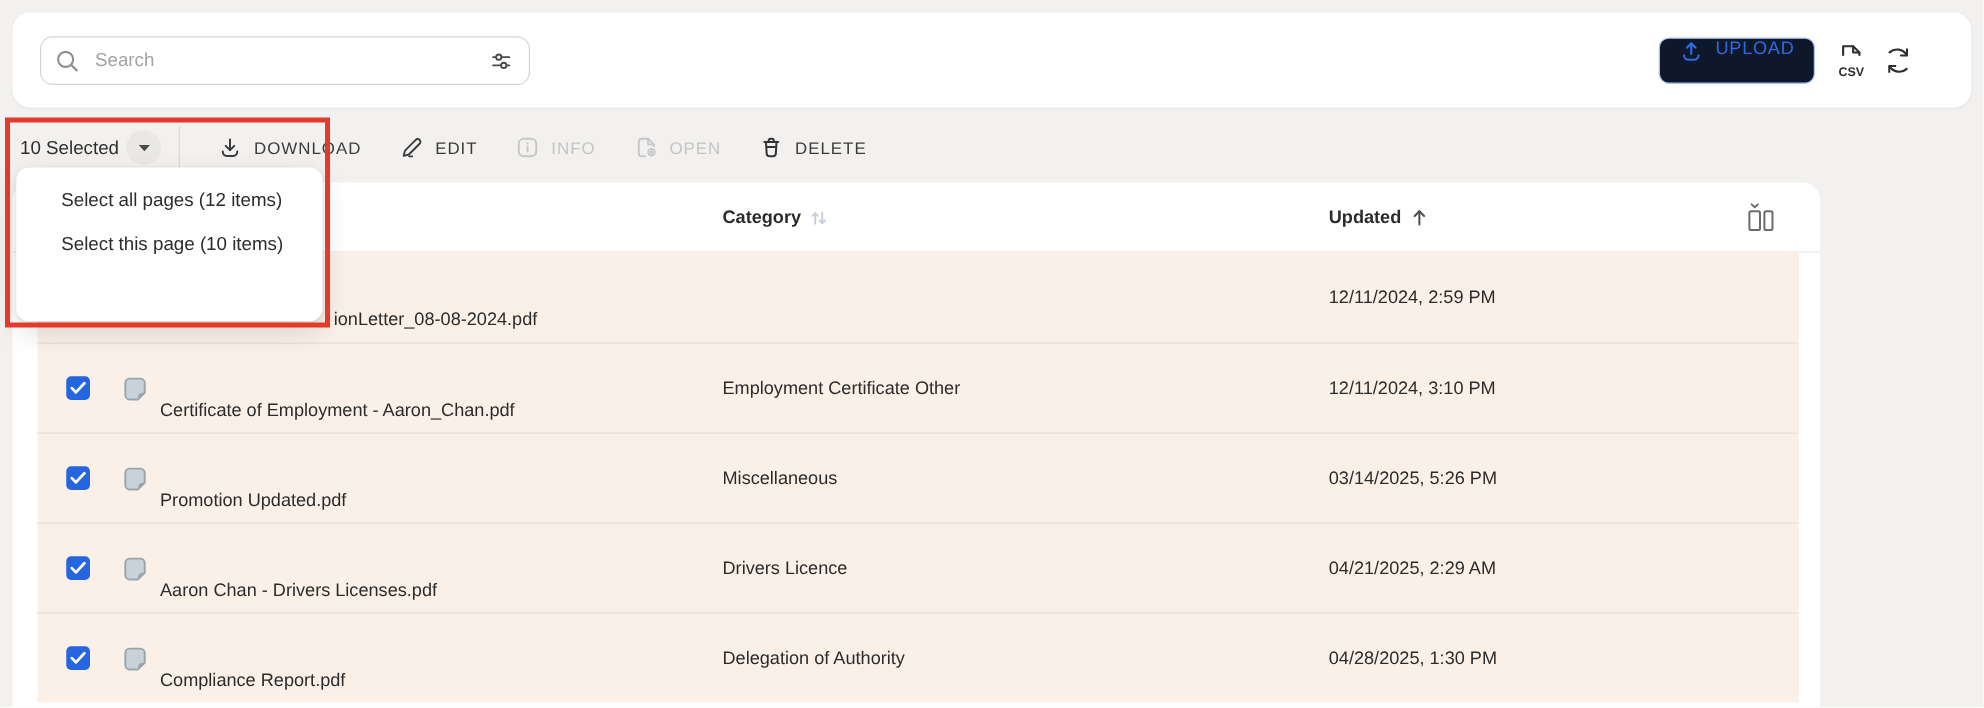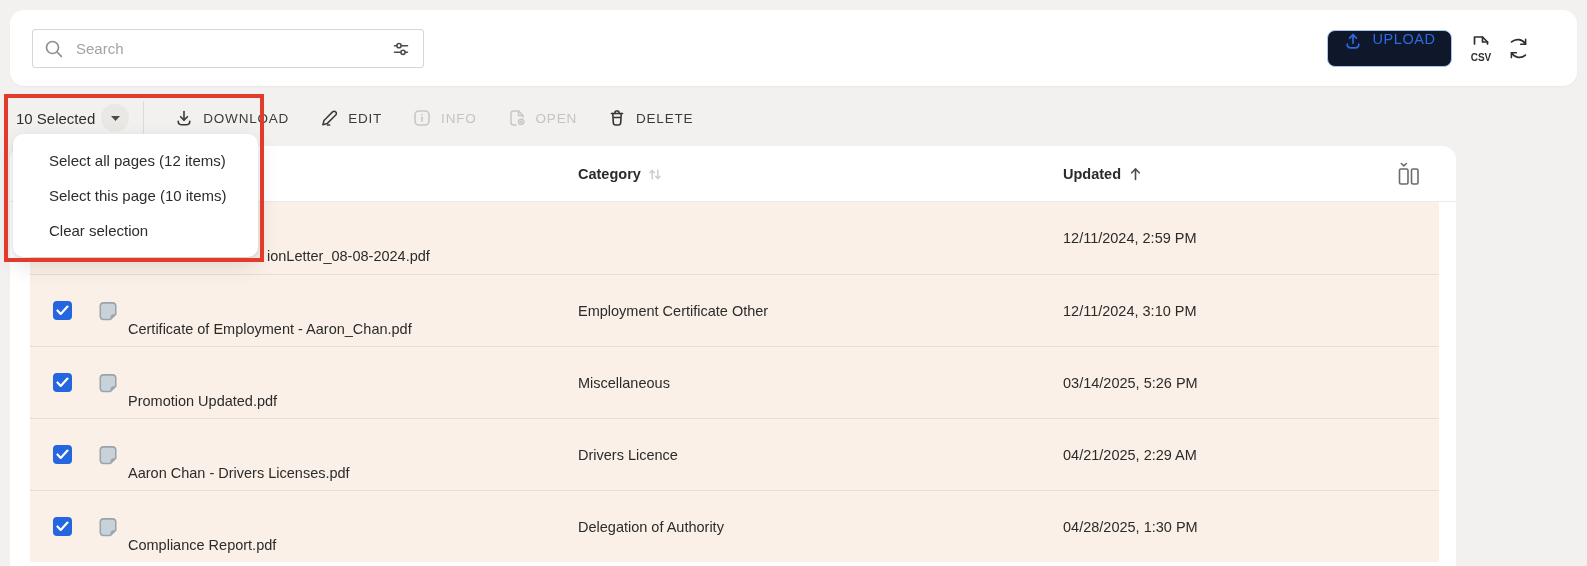--- a/index.html
+++ b/index.html
@@ -3,21 +3,21 @@
 <meta charset="utf-8">
 <style>
   * { margin:0; padding:0; box-sizing:border-box; }
   body { font-family:"Liberation Sans", sans-serif; }
   .page { position:relative; width:1587px; height:566px; background:#f2f1ef; overflow:hidden; color:#2d2d2d; }
 
   
   .search-card { position:absolute; left:10px; top:10px; width:1567px; height:76px;
                  background:#fff; border-radius:14px; box-shadow:0 1px 2px rgba(0,0,0,.04); }
   .search-box { position:absolute; left:22px; top:19px; width:392px; height:39px;
-                border:1px solid #d6d6d6; border-radius:3px; background:#fff;
+                border:1px solid #d6d6d6; border-radius:10px; background:#fff;
                 display:flex; align-items:center; }
   .search-box .mag { margin-left:10px; display:flex; }
   .search-input { border:none; outline:none; flex:1; margin-left:11px; font-size:15px;
                   font-family:"Liberation Sans",sans-serif; color:#3a3a3a; background:transparent; }
   .search-input::placeholder { color:#a3a3a3; }
   .sliders { margin-right:12px; display:flex; }
 
   .upload-btn { position:absolute; left:1317px; top:20px; width:125px; height:37px;
                 border:1px solid #a9c4f3; border-radius:8px; background:#0f172a;
                 display:flex; align-items:flex-start; justify-content:center; gap:9px;
@@ -291,18 +291,17 @@
     <span class="file-name">Compliance Report.pdf</span>
     <span class="cat-cell">Delegation of Authority</span>
     <span class="upd-cell">04/28/2025, 1:30 PM</span>
   </div>
       </div>
   </div>
 
   <div class="sel-menu">
     <div class="sel-menu-item">Select all pages (12 items)</div>
     <div class="sel-menu-item">Select this page (10 items)</div>
-    <div class="sel-menu-item">Clear selection</div>
   </div>
 
   <div class="annotation"></div>
 
 </div>
 
 </body></html>

